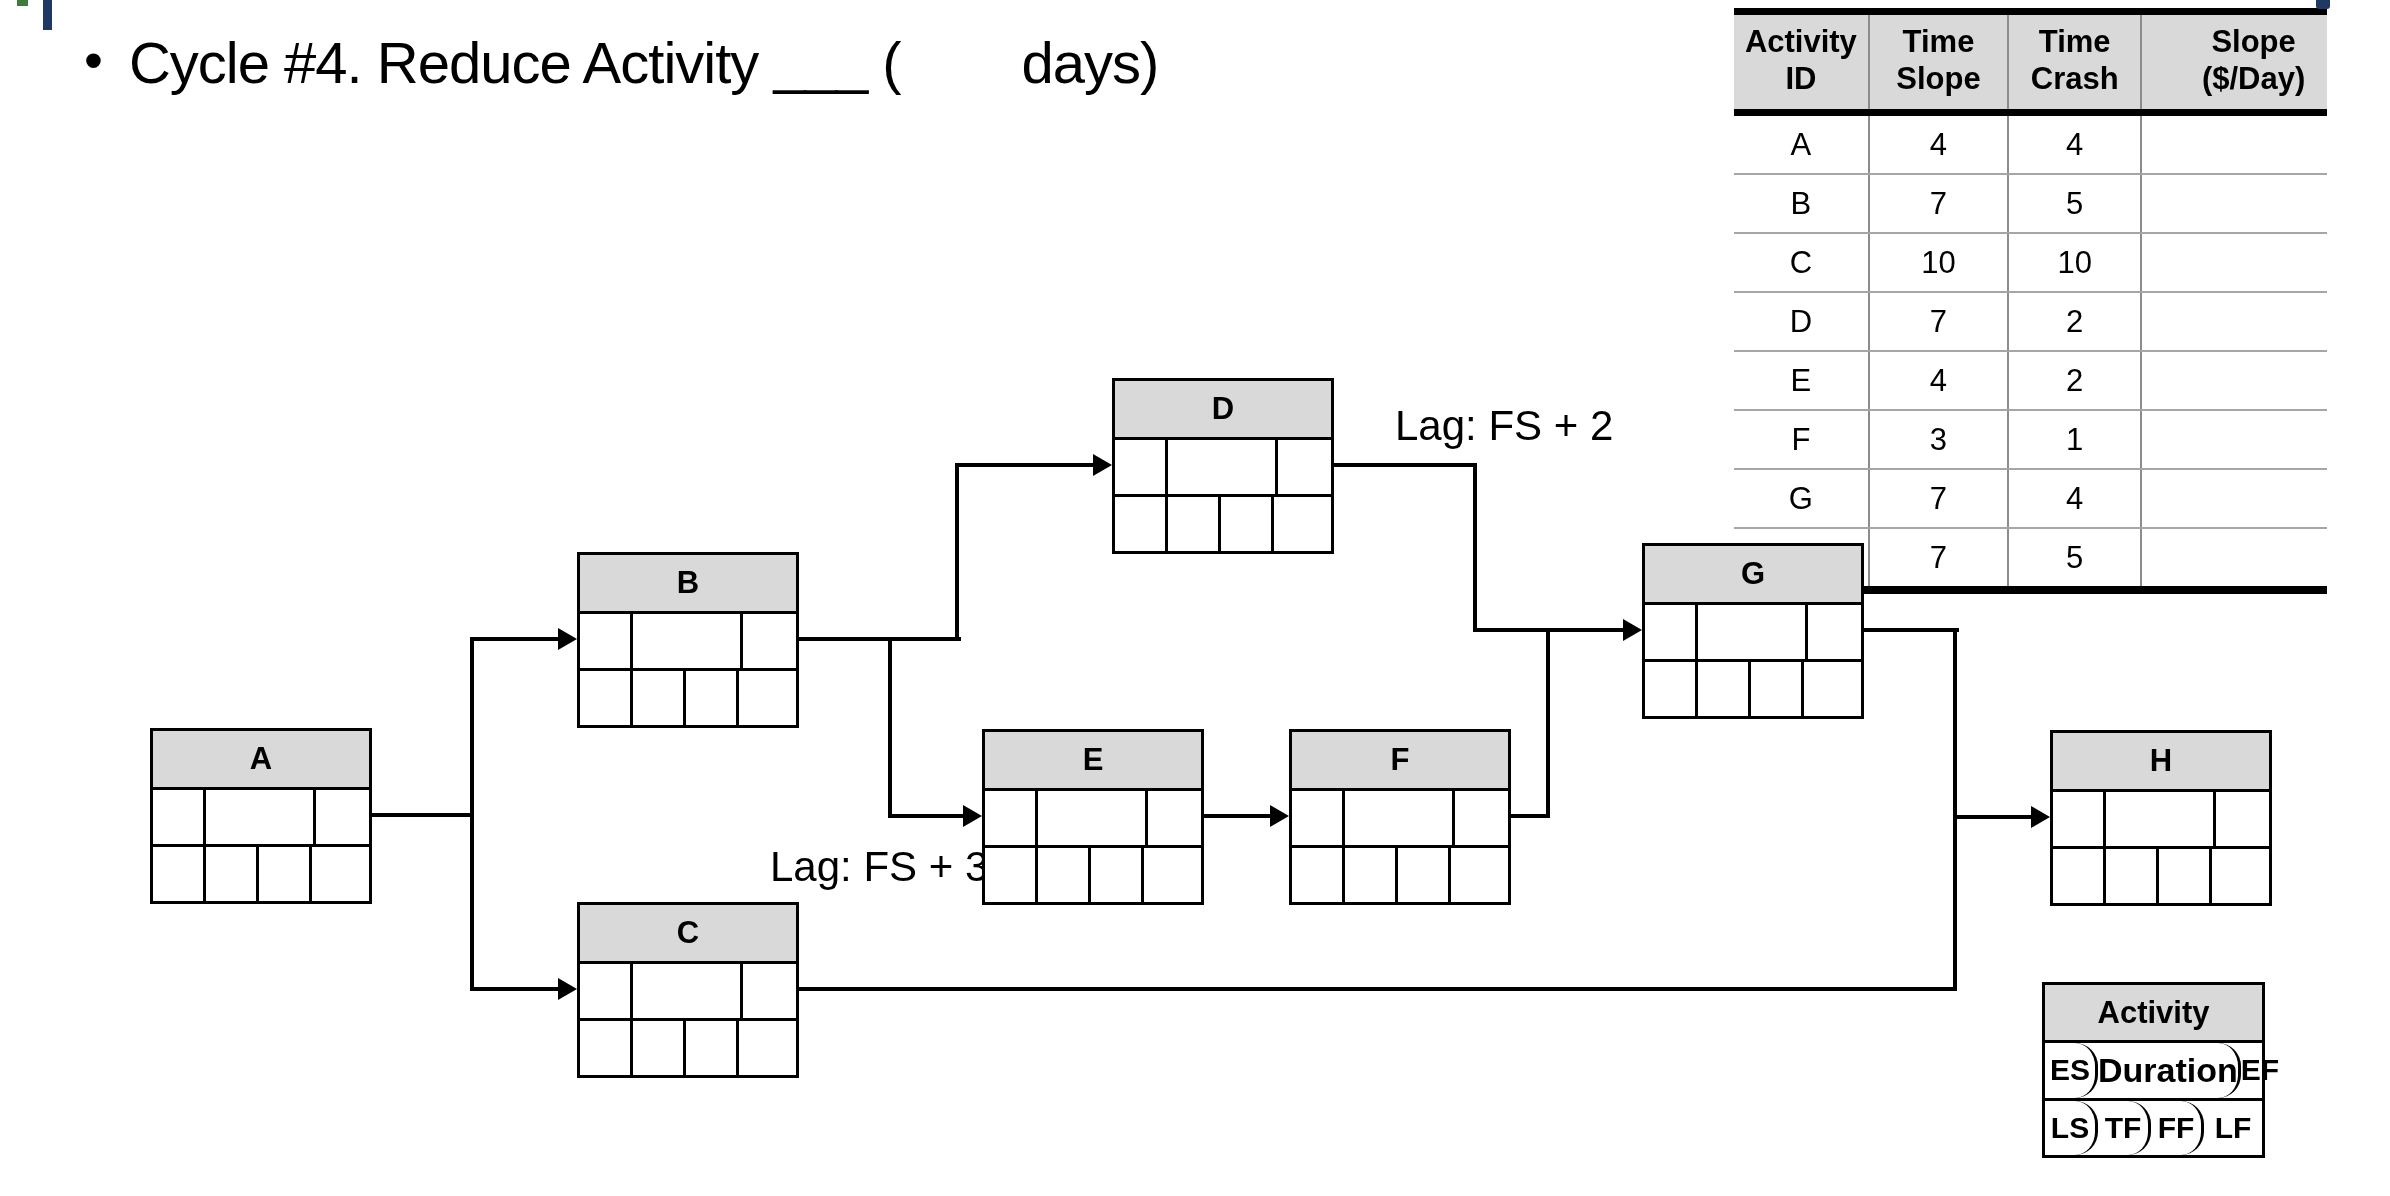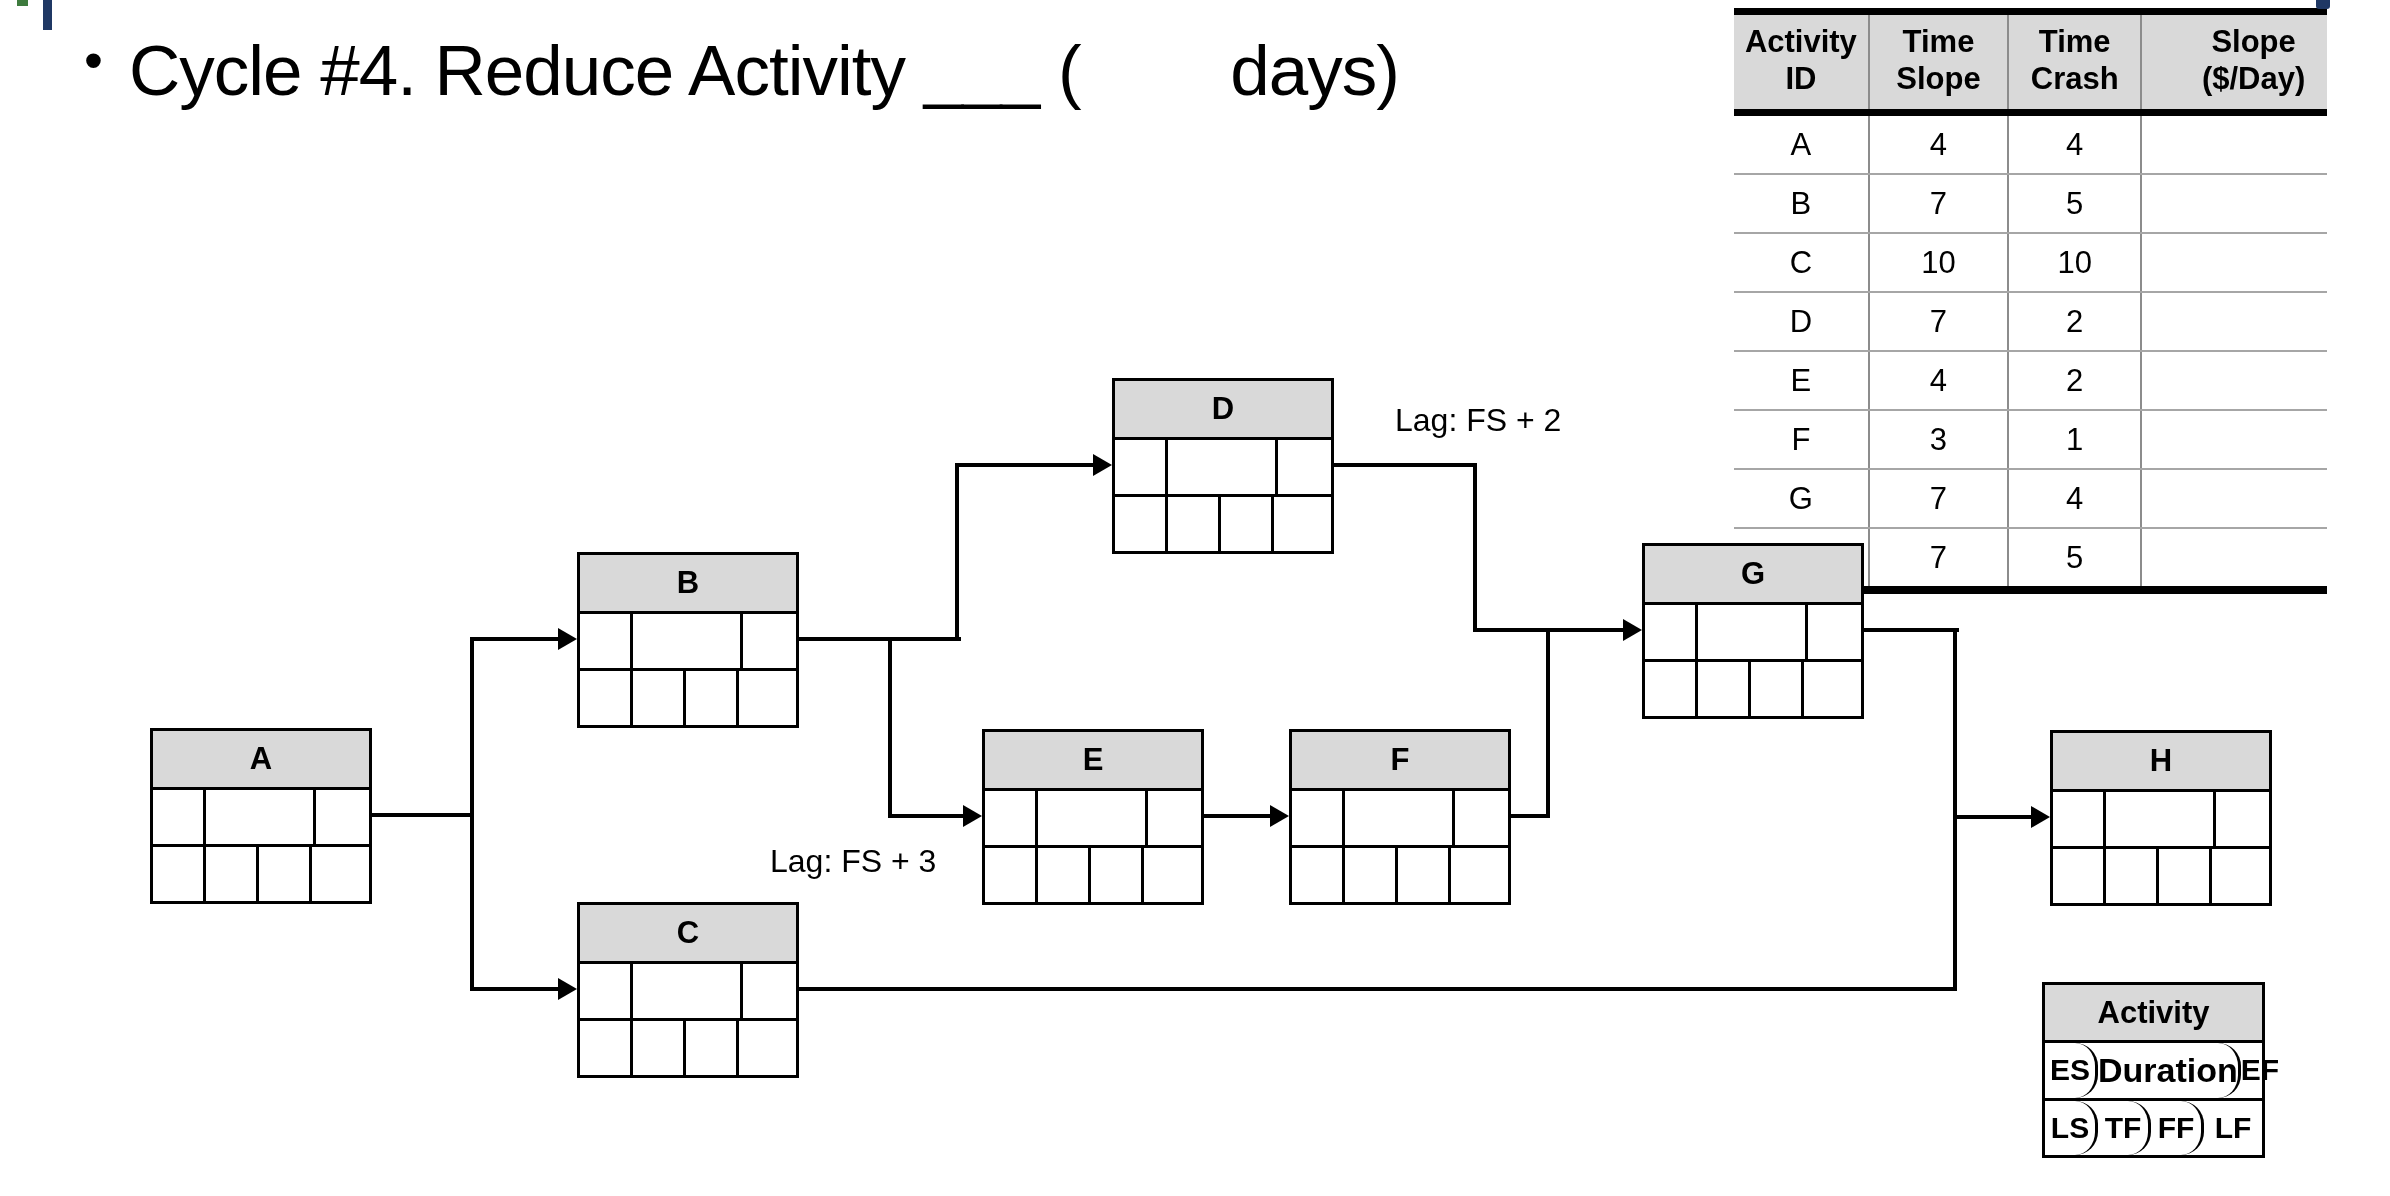--- a/index.html
+++ b/index.html
@@ -3,21 +3,21 @@
 <meta charset="utf-8">
 <style>
   html,body{margin:0;padding:0;}
   body{
     width:2390px;height:1196px;position:relative;background:#ffffff;
     font-family:"Liberation Sans", sans-serif;color:#000;overflow:hidden;
   }
   
   .title-row{position:absolute;left:84px;top:28px;display:flex;align-items:flex-start;}
   .bullet{font-size:54px;line-height:1.2;margin-right:26px;}
-  .slide-title{font-size:71px;line-height:1.2;white-space:pre;letter-spacing:-1px;}
+  .slide-title{font-size:58px;line-height:1.2;white-space:pre;letter-spacing:-1px;}
 
   
   .crash-table{position:absolute;left:1734px;top:8px;width:593px;
     border-top:7px solid #000;border-bottom:8px solid #000;background:#fff;}
   .thead{display:flex;background:#d9d9d9;border-bottom:7px solid #000;}
   .th{box-sizing:border-box;text-align:center;font-weight:bold;font-size:31px;line-height:1.2;
       padding:8px 0 12px;border-right:2px solid #8c8c8c;}
   .trow{display:flex;height:57px;border-bottom:2px solid #a6a6a6;}
   .trow:last-child{border-bottom:none;}
   .td{box-sizing:border-box;display:flex;align-items:center;justify-content:center;
@@ -35,21 +35,21 @@
   .cell.b{border-right:3px solid #000;}
   .w53{width:53px;flex:none;} .wfx{flex:1;}
 
   
   .seg{position:absolute;background:#000;}
   .arrow-r{position:absolute;width:0;height:0;
     border-top:11px solid transparent;border-bottom:11px solid transparent;
     border-left:19px solid #000;}
 
   
-  .lag{position:absolute;font-size:32px;white-space:nowrap;}
+  .lag{position:absolute;font-size:42px;white-space:nowrap;}
 
   
   .legend{position:absolute;left:2042px;top:982px;width:223px;height:176px;
     border:3px solid #000;box-sizing:border-box;background:#fff;display:flex;flex-direction:column;}
   .legend .hd{height:55px;flex:none;background:#d9d9d9;border-bottom:3px solid #000;
     display:flex;align-items:center;justify-content:center;font-weight:bold;font-size:31px;}
   .legend .r{flex:1;display:flex;}
   .legend .r1{border-bottom:3px solid #000;}
   .legend .lcell{box-sizing:border-box;display:flex;align-items:center;justify-content:center;
     font-weight:bold;font-size:30px;border-radius:23px;}

